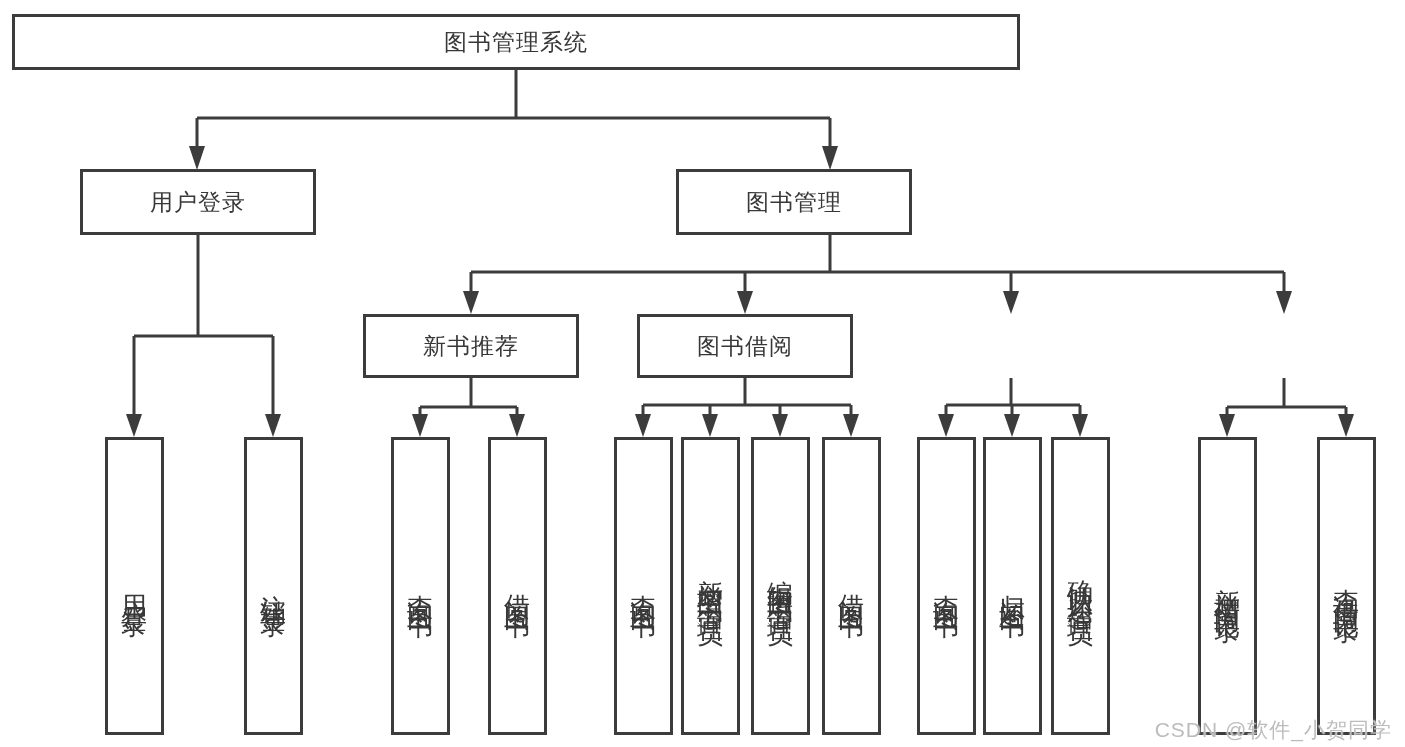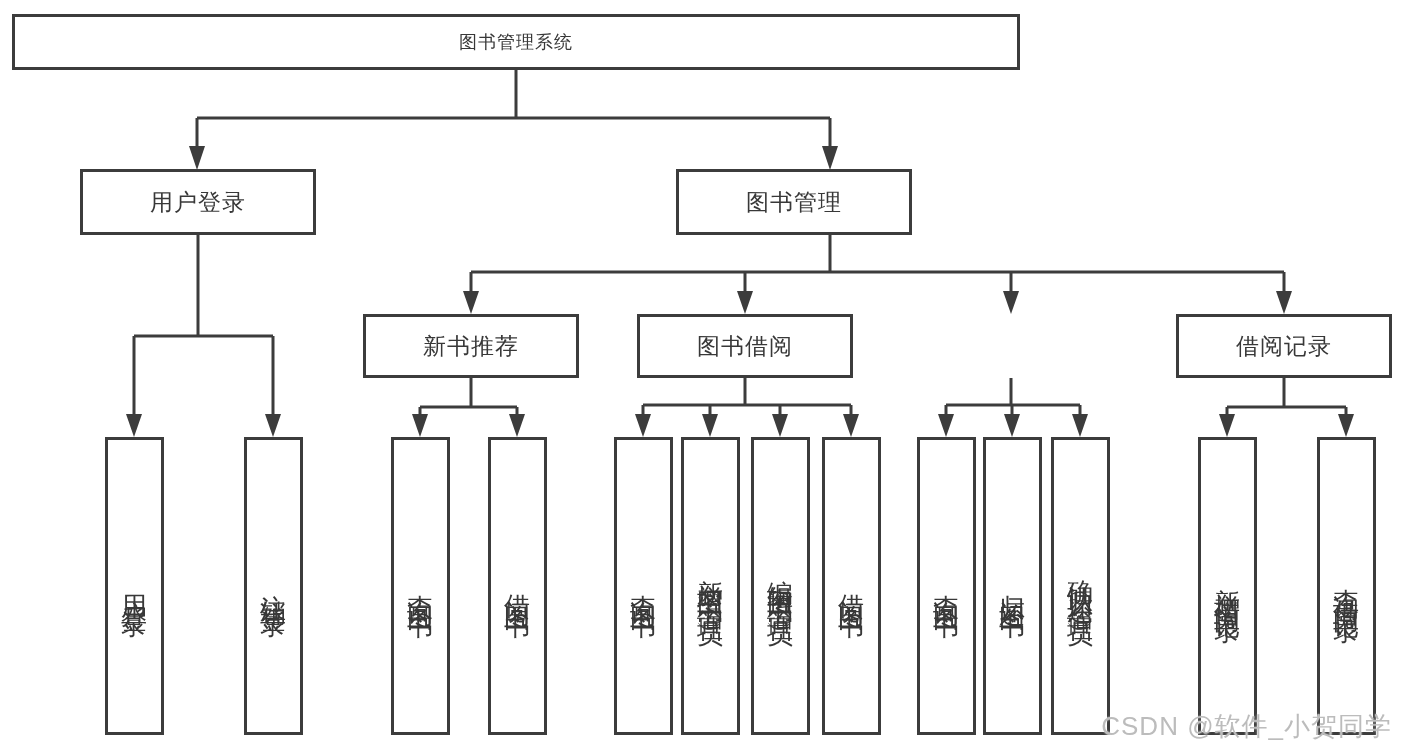--- a/index.html
+++ b/index.html
@@ -33,21 +33,21 @@
     border: 3px solid var(--line);
     display: flex;
     align-items: center;
     justify-content: center;
     z-index: 1;
     text-align: center;
   }
   .root-node {
     left: 12px; top: 14px;
     width: 1008px; height: 56px;
-    font-size: 18px;
+    font-size: 23px;
     letter-spacing: 1px;
   }
   .branch-node {
     top: 169px;
     width: 236px; height: 66px;
     font-size: 23px;
     letter-spacing: 1px;
   }
   .module-node {
     top: 314px;
@@ -64,21 +64,21 @@
     writing-mode: vertical-rl;
     text-orientation: mixed;
     letter-spacing: 6px;
     line-height: 1;
     max-height: 290px;
   }
   #watermark {
     position: absolute;
     right: 13px;
     bottom: 3px;
-    font-size: 26px;
+    font-size: 21px;
     color: var(--watermark);
     text-shadow: 0 0 2px #ffffff;
     letter-spacing: 1px;
     z-index: 2;
     white-space: nowrap;
   }
 </style>
 </head>
 <body>
 
@@ -144,23 +144,20 @@
   <div class="node branch-node" style="left:676px">
     <span>图书管理</span>
   </div>
 
   <div class="node module-node" style="left:637px">
     <span>图书借阅</span>
   </div>
   <div class="node module-node" style="left:363px">
     <span>新书推荐</span>
   </div>
-  <div class="node module-node" style="left:1176px">
-    <span>借阅记录</span>
-  </div>
 
   <div class="node leaf-node" style="left:105px">
     <span class="vtext">用户登录</span>
   </div>
   <div class="node leaf-node" style="left:244px">
     <span class="vtext">注销登录</span>
   </div>
 
   <div class="node leaf-node" style="left:391px">
     <span class="vtext">查询图书</span>

